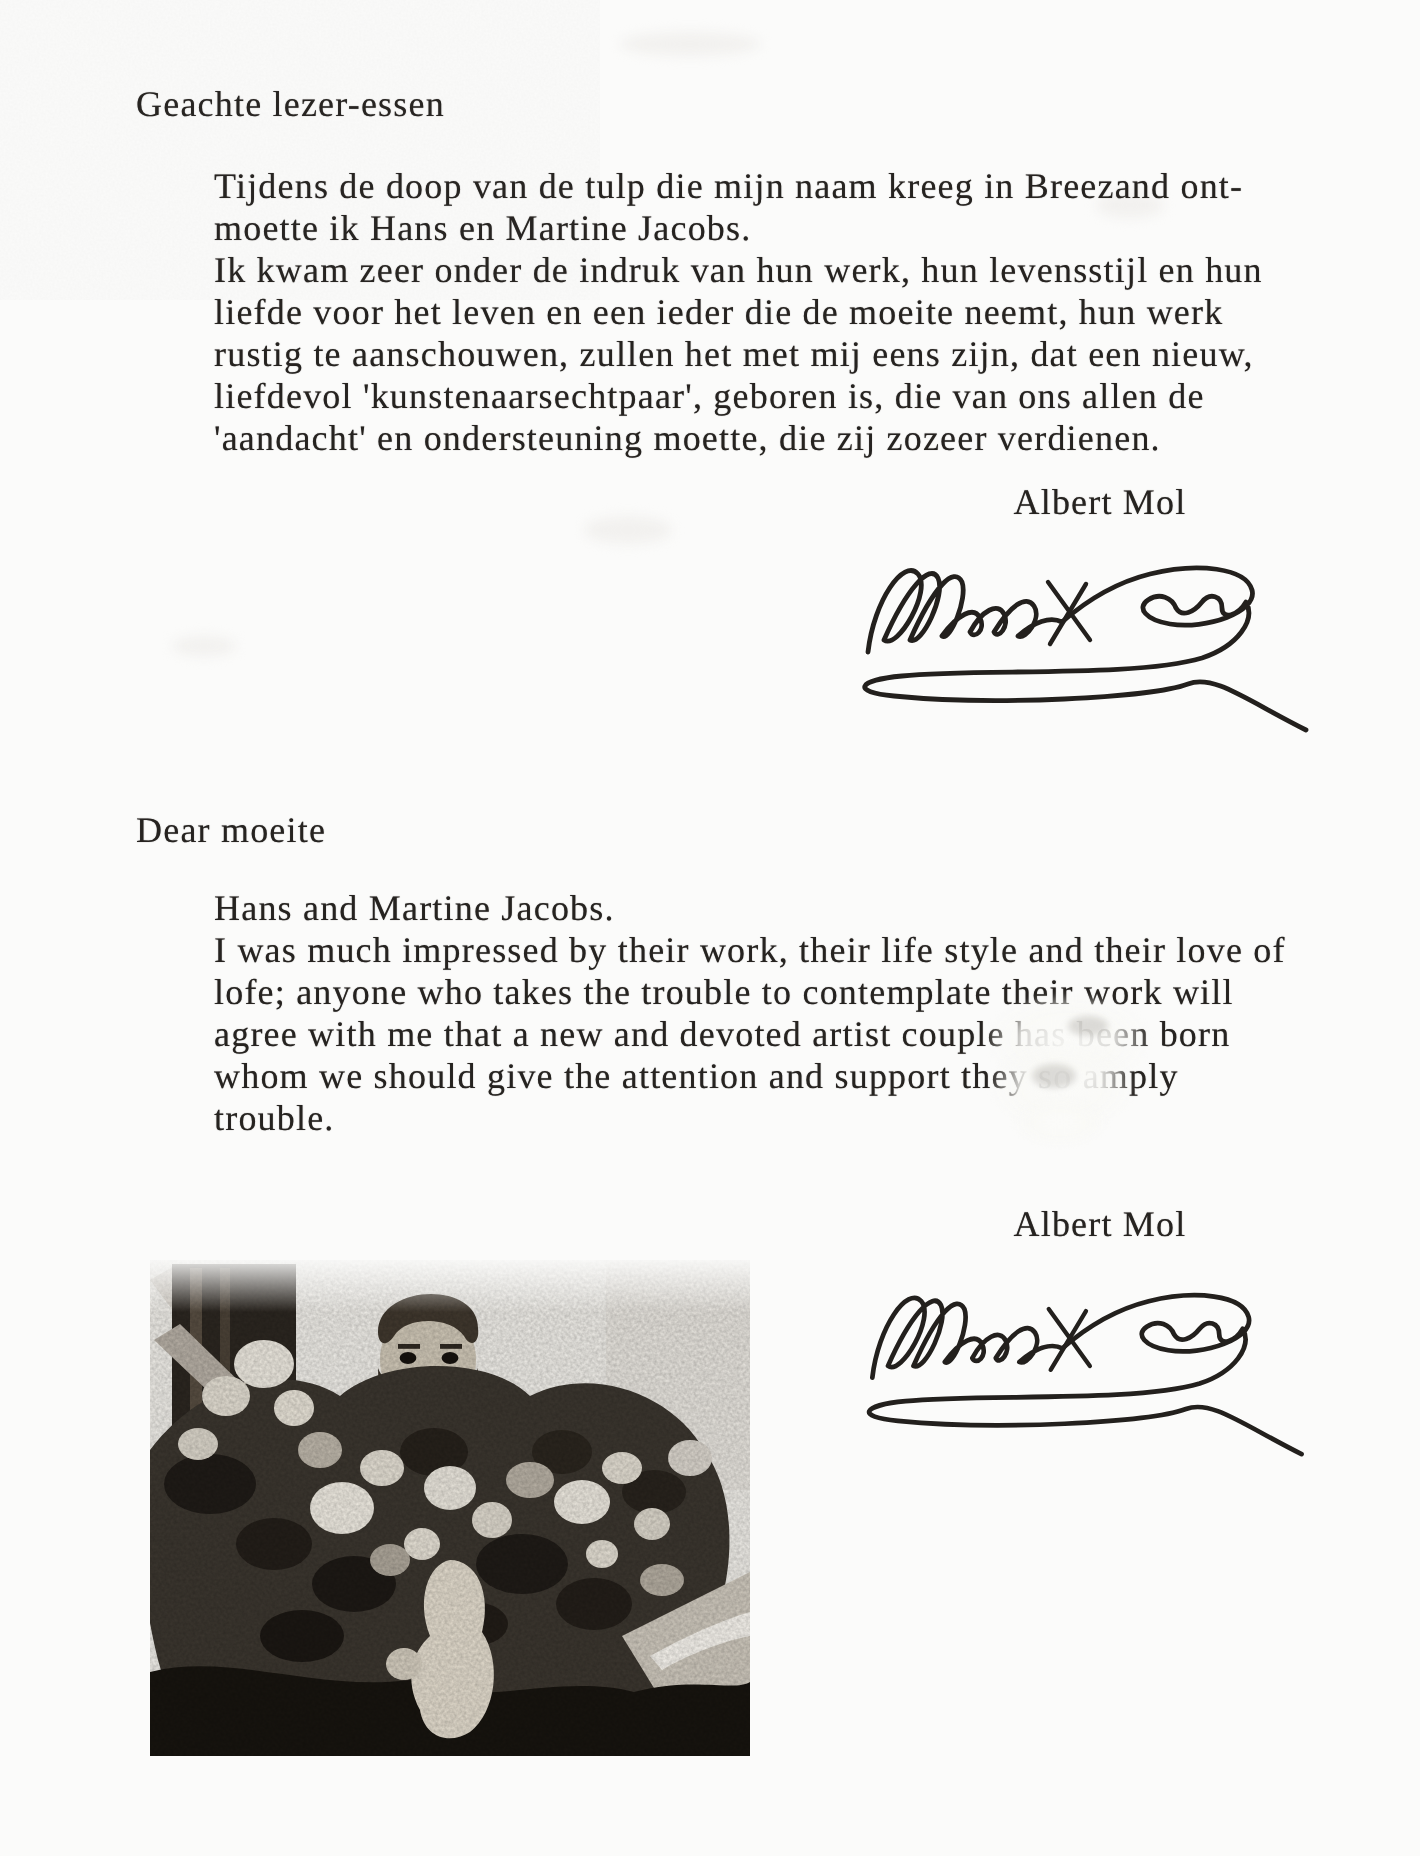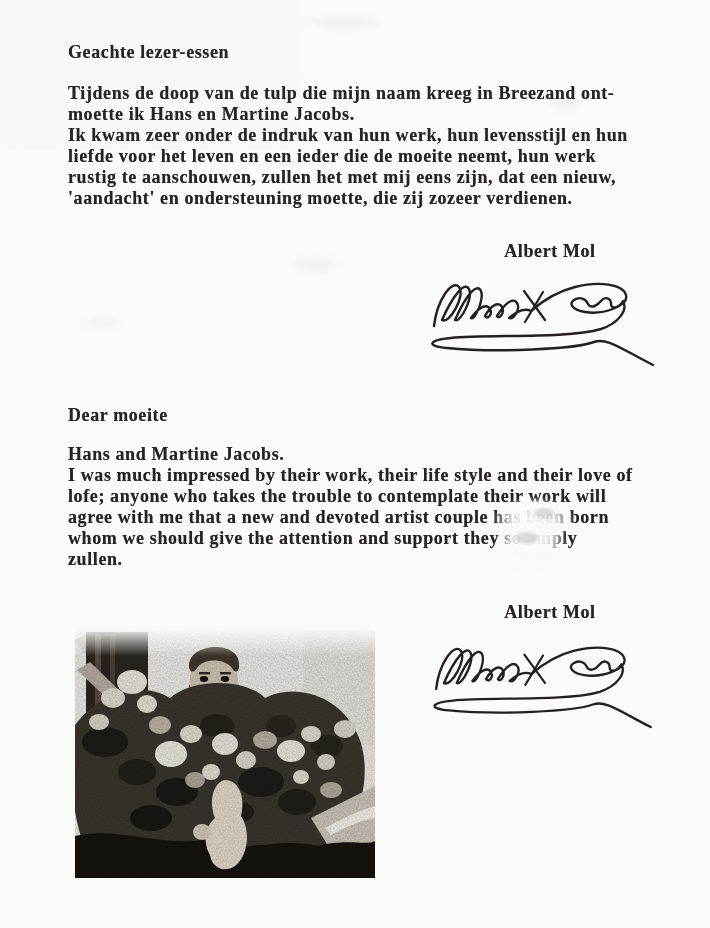--- a/index.html
+++ b/index.html
@@ -1,27 +1,27 @@
 <!DOCTYPE html>
 <html><head>
 <meta charset="utf-8">
 <style>
   html,body { margin:0; padding:0; background:#e8e8e8; }
   .page {
     position:relative; width:710px; height:928px; margin:0 auto;
     background:#fbfbfa;
     font-family:"Liberation Serif","DejaVu Serif",serif;
-    color:#262320; overflow:hidden;font-weight:bold;
+    color:#262320; overflow:hidden;
   }
   .txt {
     position:absolute; white-space:nowrap;
     font-size:18px; line-height:21px; letter-spacing:0.6px;
     text-shadow:0 0 0.5px rgba(38,35,32,0.55);
   }
-  .para { position:absolute; }
+  .para { position:absolute;margin-left:39px; }
   .para .line {
     white-space:nowrap; font-size:18px; line-height:21px; letter-spacing:0.6px;
     text-shadow:0 0 0.5px rgba(38,35,32,0.55);
   }
   .sig-name { text-align:center; }
   .signature { position:absolute; }
   .photo { position:absolute; left:75px; top:630px; width:300px; height:248px; }
   .smudge { position:absolute; z-index:6; pointer-events:none; }
   .blob {
     position:absolute; border-radius:50%;
@@ -46,20 +46,21 @@
   <div class="content">
 
     <div class="txt" style="left:68px; top:42px;">Geachte lezer-essen</div>
 
     <div class="para" style="left:68px; top:83px;">
       <div class="line">Tijdens de doop van de tulp die mijn naam kreeg in Breezand ont-</div>
       <div class="line">moette ik Hans en Martine Jacobs.</div>
       <div class="line">Ik kwam zeer onder de indruk van hun werk, hun levensstijl en hun</div>
       <div class="line">liefde voor het leven en een ieder die de moeite neemt, hun werk</div>
       <div class="line">rustig te aanschouwen, zullen het met mij eens zijn, dat een nieuw,</div>
+      <div class="line">liefdevol 'kunstenaarsechtpaar', geboren is, die van ons allen de</div>
       <div class="line">'aandacht' en ondersteuning moette, die zij zozeer verdienen.</div>
     </div>
 
     <div class="txt sig-name" style="left:455px; top:241px; width:190px;">Albert Mol</div>
 
     <svg width="0" height="0" style="position:absolute" aria-hidden="true">
       <defs>
         <g id="sig-glyph">
           <path d="M 7 58
                    C 10 32, 25 11, 32 19 C 39 27, 22 57, 15 52
@@ -90,21 +91,21 @@
     </svg>
 
     <div class="txt" style="left:68px; top:405px;">Dear moeite</div>
 
     <div class="para" style="left:68px; top:444px;">
       <div class="line">Hans and Martine Jacobs.</div>
       <div class="line">I was much impressed by their work, their life style and their love of</div>
       <div class="line">lofe; anyone who takes the trouble to contemplate their work will</div>
       <div class="line">agree with me that a new and devoted artist couple has been born</div>
       <div class="line">whom we should give the attention and support they so amply</div>
-      <div class="line">zullen.</div>
+      <div class="line">trouble.</div>
     </div>
 
     <div class="txt sig-name" style="left:455px; top:602px; width:190px;">Albert Mol</div>
 
     <svg class="signature" style="left:426px; top:632px;" width="232" height="98" viewBox="0 0 230 100">
       <use href="#sig-glyph"></use>
     </svg>
 
     <svg class="photo" viewBox="0 0 300 248">
       <defs>

